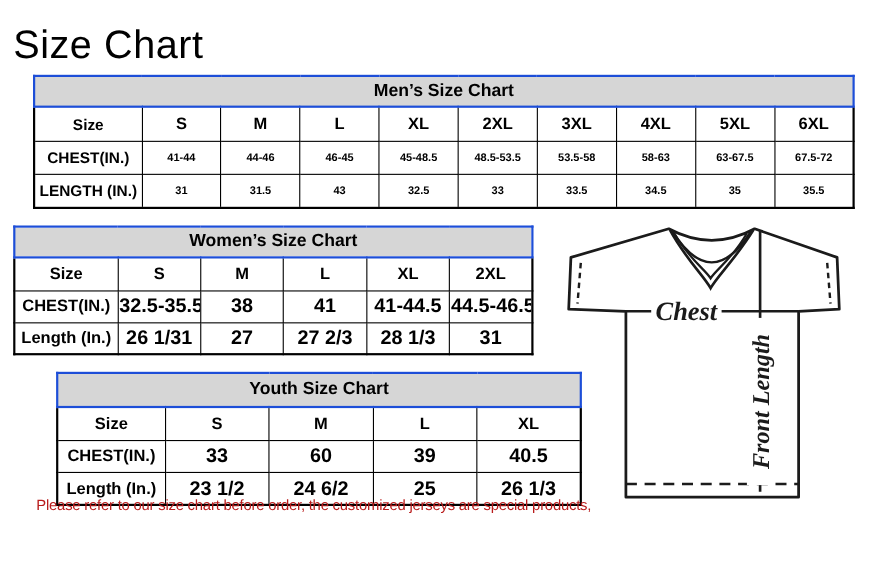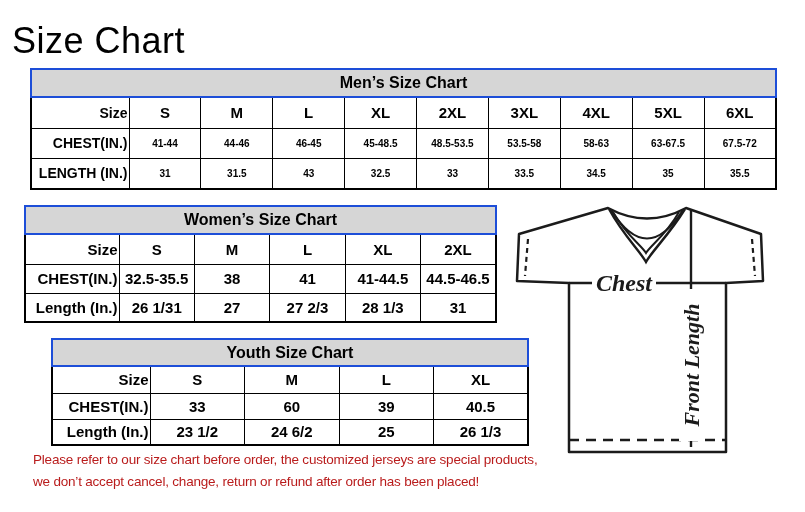--- a/index.html
+++ b/index.html
@@ -31,41 +31,41 @@
     font-weight:bold;
     padding:0 1px;
     overflow:hidden;
     white-space:nowrap;
   }
   .size-table td.tabletitle {
     background:#d6d6d6;
     font-size:16px;
     border:2px solid #1d4ed8;
   }
-  .size-table td.rowhead { font-size:14px;text-align:right; }
+  .size-table td.rowhead { font-size:14px; }
   .size-table td.sizehead { font-size:15px; }
-  .size-table td.data { font-size:15px; }
+  .size-table td.data { font-size:18px; }
 
   .mens { left:30px; top:68px;  width:747px; height:120px; }
   .mens col.first { width:98px; }
   .mens tr.title  { height:28px; }
   .mens tr.sizes  { height:31px; }
   .mens tr.chest  { height:30px; }
   .mens tr.length { height:31px; }
   .mens td.data   { font-size:10px; }
 
-  .womens { left:24px; top:205px; width:473px; height:96px; }
+  .womens { left:12px; top:205px; width:473px; height:96px; }
   .womens col.first { width:94px; }
   .womens tr.title  { height:28px; }
   .womens tr.sizes  { height:30px; }
   .womens tr.chest  { height:29px; }
   .womens tr.length { height:29px; }
   .womens td.rowhead { font-size:15px; }
 
-  .youth { left:30px; top:338px; width:478px; height:80px;padding-left:21px; }
+  .youth { left:30px; top:338px; width:478px; height:122px;padding-left:21px; }
   .youth col.first { width:98px; }
   .youth tr.title  { height:27px; }
   .youth tr.sizes  { height:27px; }
   .youth tr.chest  { height:26px; }
   .youth tr.length { height:26px; }
   .youth td.rowhead { font-size:15px; }
 
   .footer {
     position:absolute; left:33px; top:449px;
     font-size:13.5px; line-height:21.5px;
@@ -219,21 +219,20 @@
           <td class="data">24 6/2</td>
           <td class="data">25</td>
           <td class="data">26 1/3</td>
         </tr>
       </tbody>
     </table>
 </div>
 
 <div class="footer">
   <div>Please refer to our size chart before order, the customized jerseys are special products,</div>
-  <div>we don’t accept cancel, change, return or refund after order has been placed!</div>
 </div>
 
 <div class="shirt-wrap">
   <svg viewBox="0 0 300 300" width="300" height="300">
 
     <path d="M103,13 L14,39 L12,86 L64,88 L64,257 L221,257 L221,88 L258,86 L256,39 L181,13 Q142,34 103,13 Z" fill="#ffffff" stroke="#1b1b1b" stroke-width="2.5" stroke-linejoin="round"></path>
 
     <path d="M106,15 Q142,72 178,15" fill="none" stroke="#1b1b1b" stroke-width="2.2"></path>
 
     <path d="M104,14 C118,40 135,56 141,67 C147,56 164,40 180,14" fill="none" stroke="#1b1b1b" stroke-width="2.4"></path>

